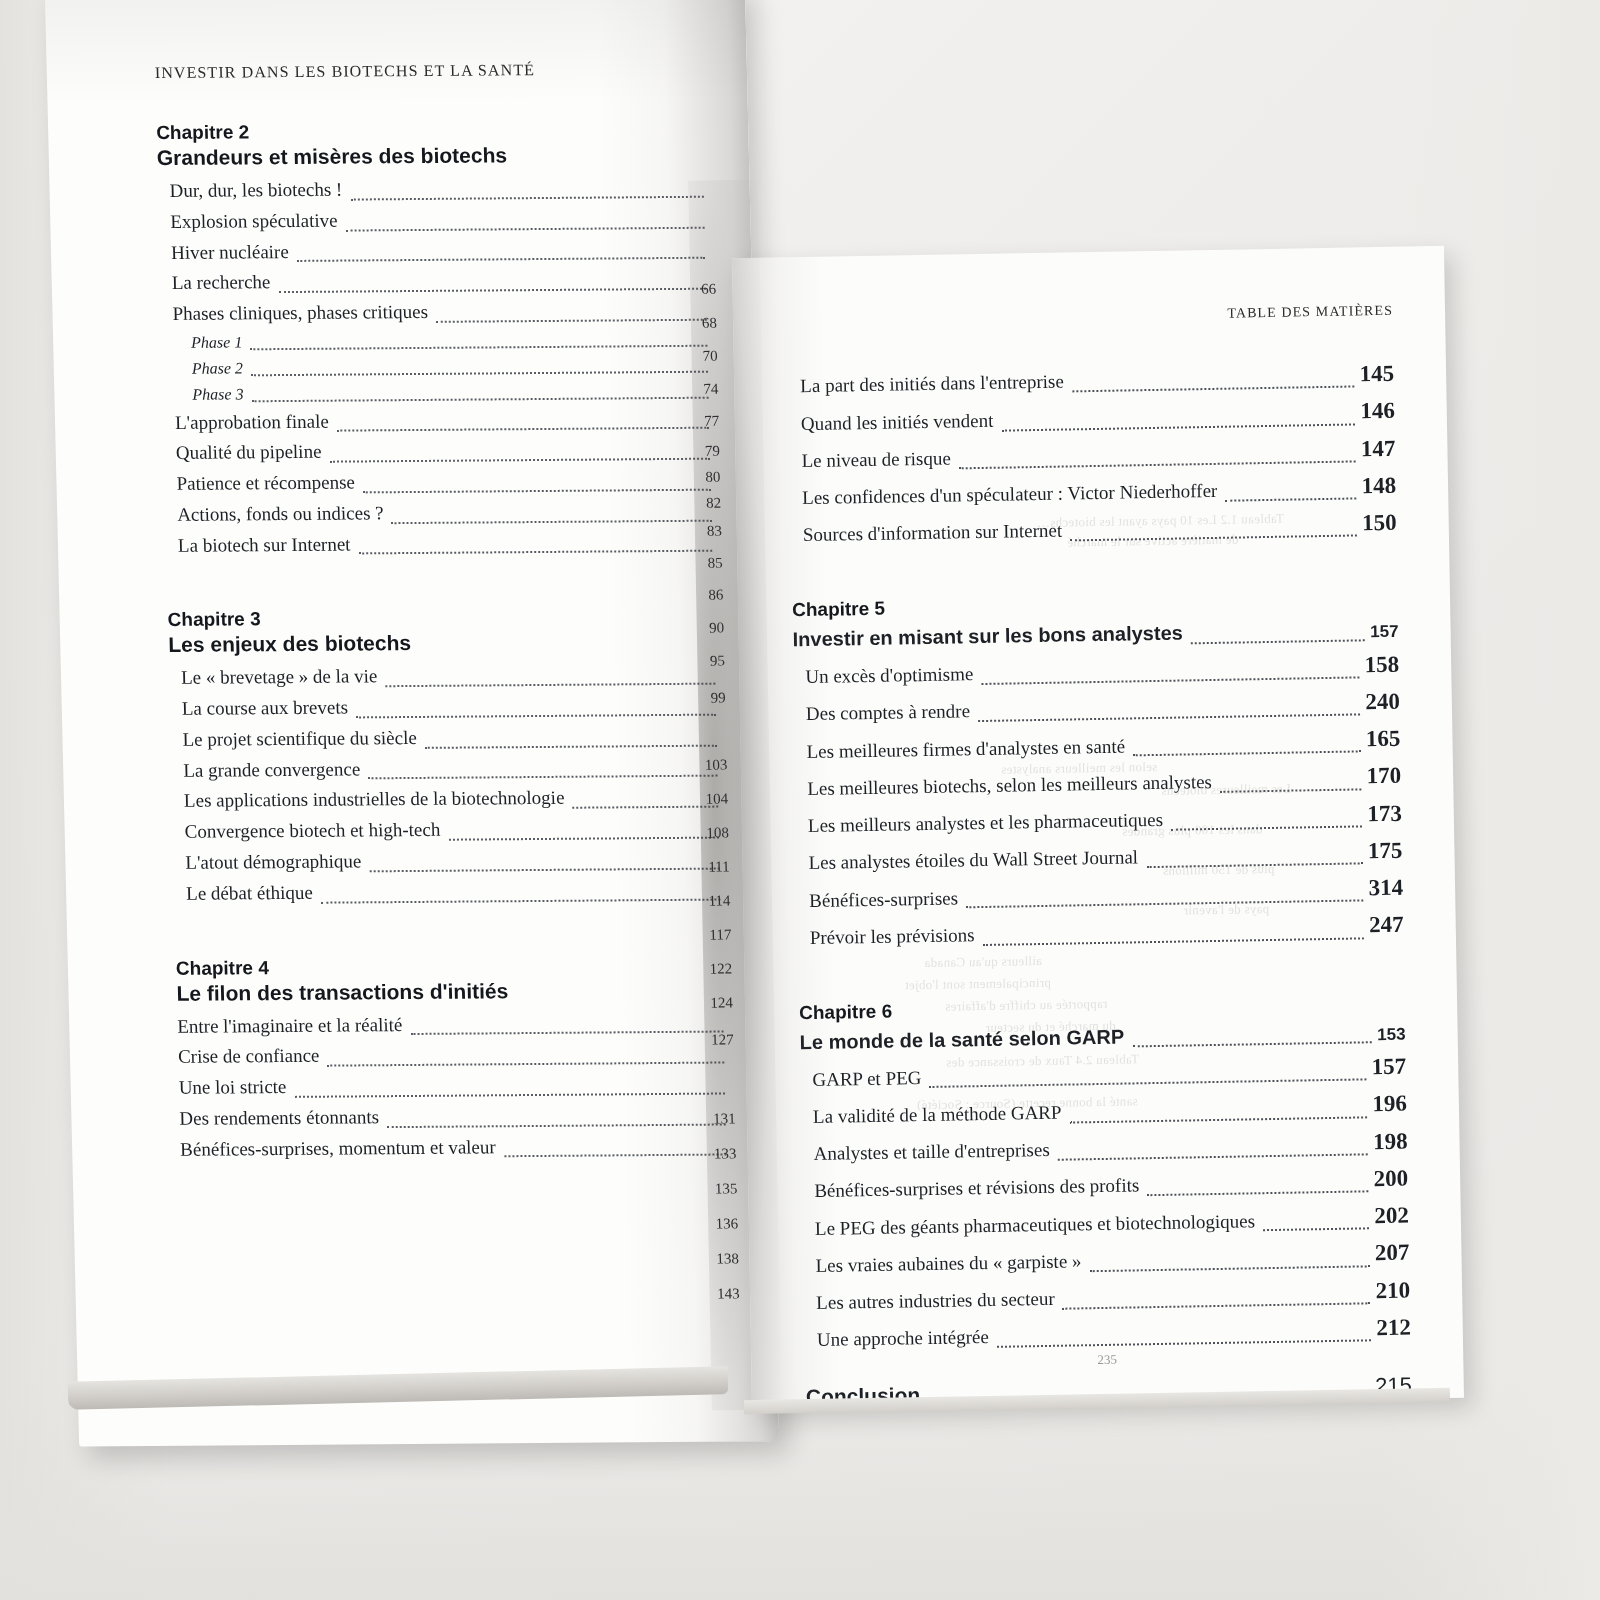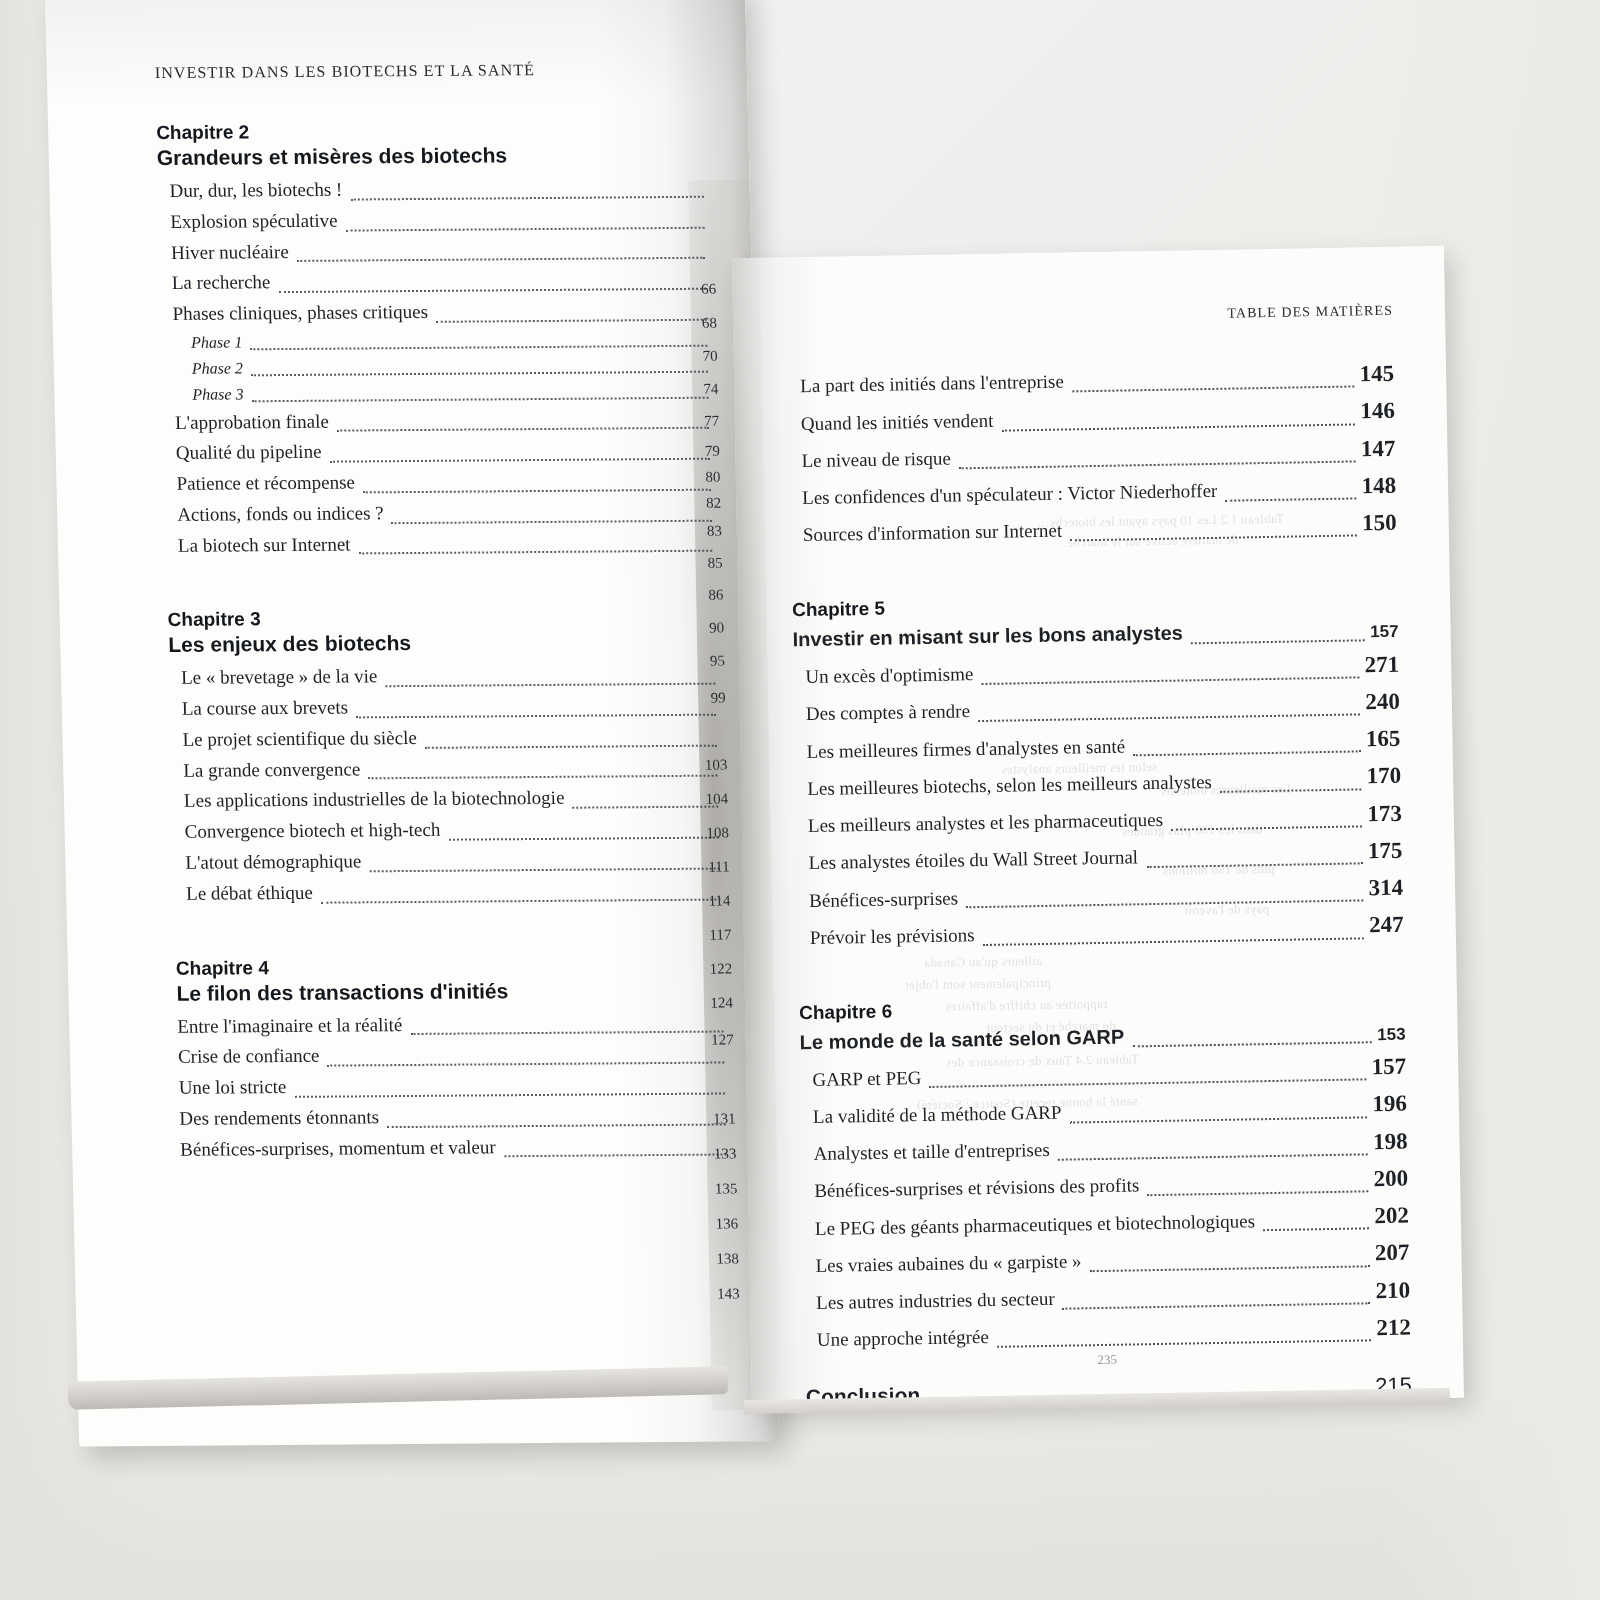--- a/index.html
+++ b/index.html
@@ -485,21 +485,21 @@
       <div class="chap-head">Chapitre 5</div>
       <div class="row bold-title">
         <span class="lbl">Investir en misant sur les bons analystes</span>
         <span class="dots"></span>
         <span class="pg">157</span>
       </div>
       <div>
         <div class="row indent">
           <span class="lbl">Un excès d'optimisme</span>
           <span class="dots"></span>
-          <span class="pg">271</span>
+          <span class="pg">158</span>
         </div>
         <div class="row indent">
           <span class="lbl">Des comptes à rendre</span>
           <span class="dots"></span>
           <span class="pg">240</span>
         </div>
         <div class="row indent">
           <span class="lbl">Les meilleures firmes d'analystes en santé</span>
           <span class="dots"></span>
           <span class="pg">165</span>

